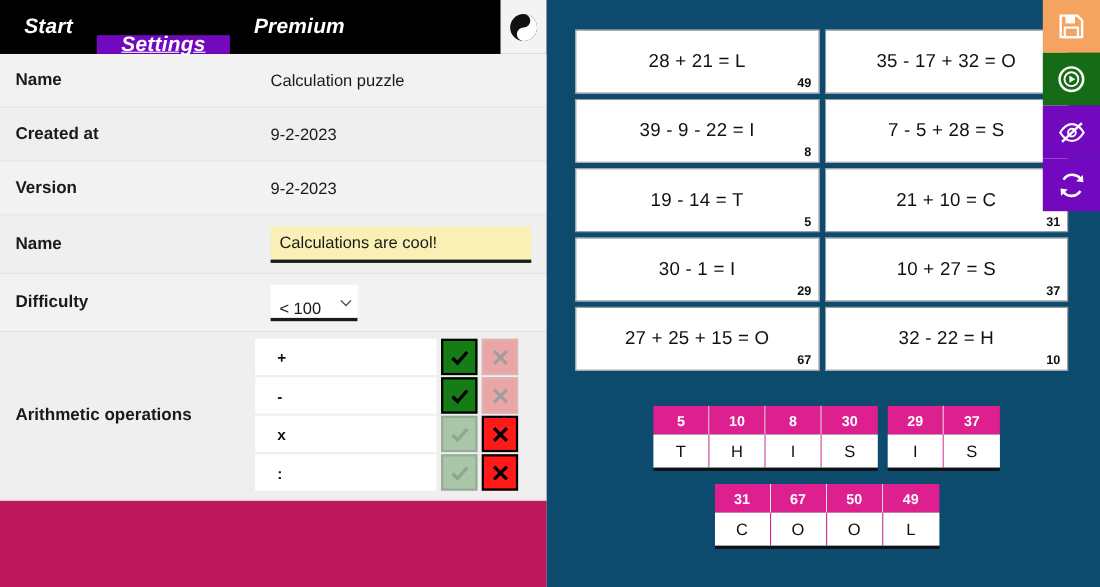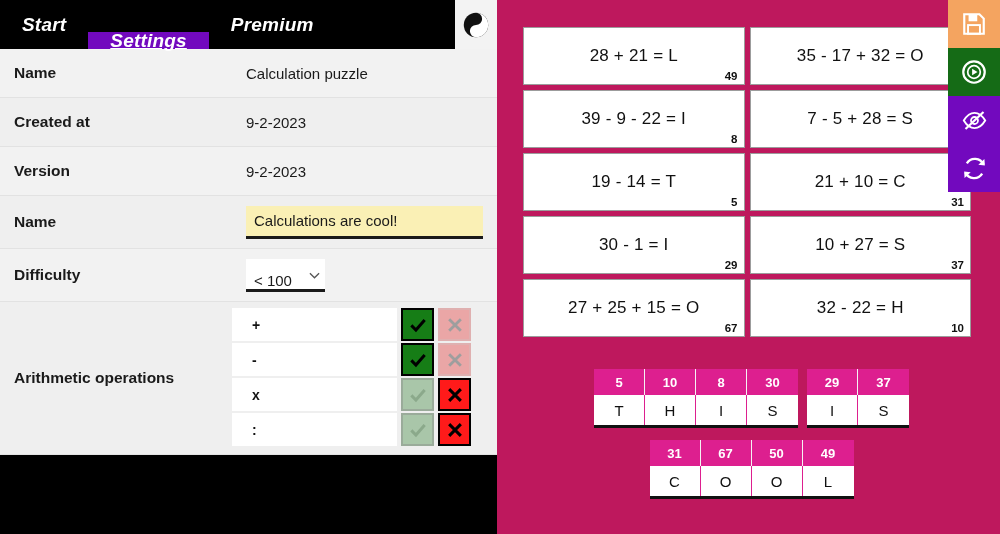--- a/index.html
+++ b/index.html
@@ -6,21 +6,21 @@
   html, body {
     width: 1000px; height: 534px;
     background: #ffffff;
     font-family: "Liberation Sans", sans-serif;
     overflow: hidden;
   }
   .app { position: relative; width: 1000px; height: 534px; display: flex; }
 
   
   .left-pane {
-    width: 497px; height: 534px; background: #000000;
+    width: 497px; height: 534px; background: #be185d;
     position: relative; flex: 0 0 497px;
   }
   .navbar {
     height: 49px; background: #000000; display: flex; align-items: stretch;
     position: relative;
   }
   .nav-tab {
     display: flex; align-items: center; justify-content: center;
     padding: 0 22px; color: #ffffff;
     font-size: 19px; font-weight: bold; font-style: italic;
@@ -81,21 +81,21 @@
     cursor: pointer;
   }
   .op-btn svg { display: block; }
   .yes-on  { background: #167d16; border: 2px solid #000; }
   .yes-off { background: #a9c6a9; border: 2px solid #9aab9a; }
   .no-on   { background: #ff1a1a; border: 2px solid #000; }
   .no-off  { background: #eaa6a6; border: 2px solid #dfb0b0; }
 
   
   .right-pane {
-    flex: 1; height: 534px; background: #be185d; position: relative;
+    flex: 1; height: 534px; background: #0c4a6e; position: relative;
     padding: 27px 20px 0 26px;
   }
   .card-grid {
     display: grid; grid-template-columns: 1fr 1fr; gap: 5px;
     width: 448px;
   }
   .card {
     position: relative; height: 58px; background: #ffffff;
     border: 1px solid #9c9c9c;
     display: flex; align-items: center; justify-content: center;

